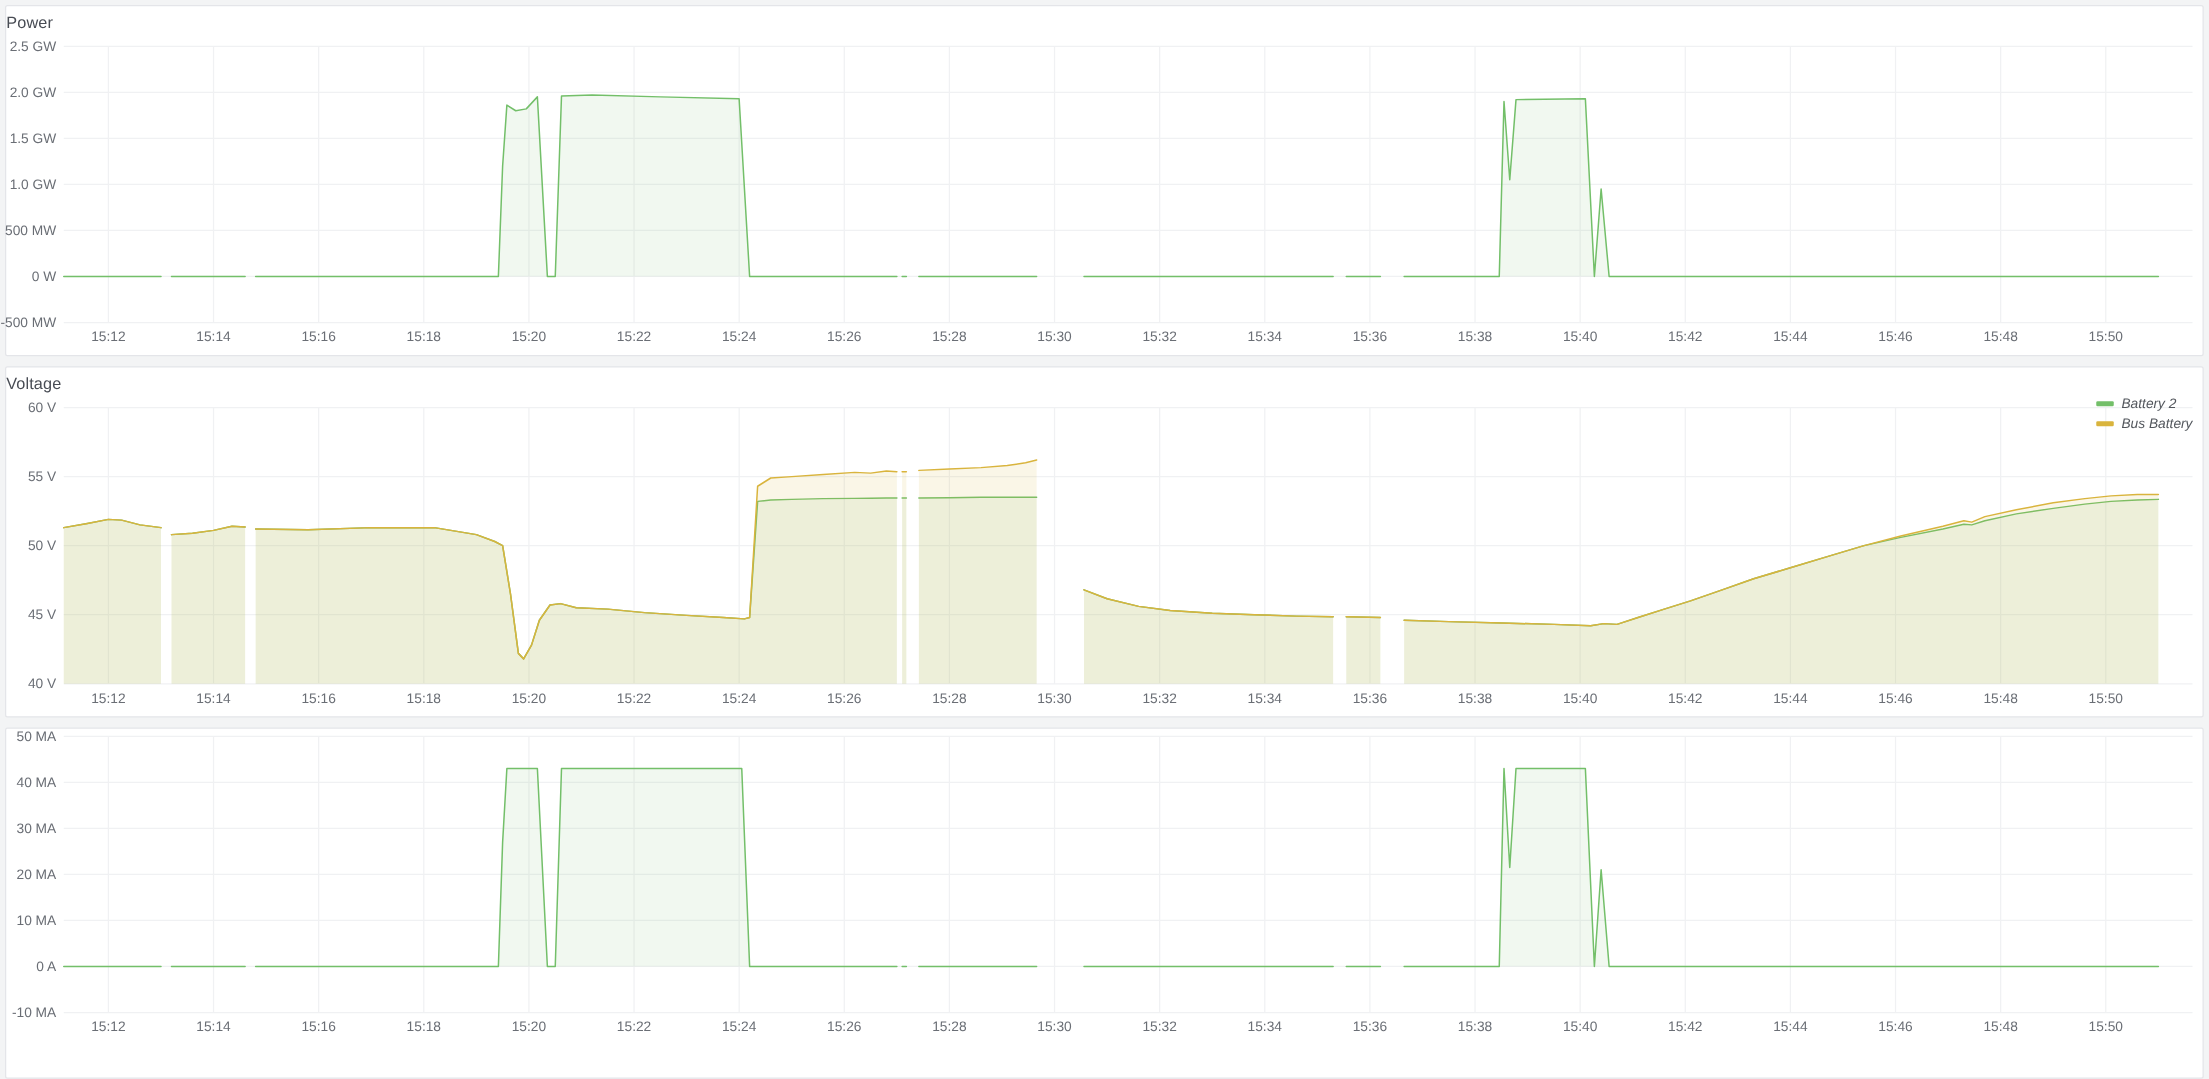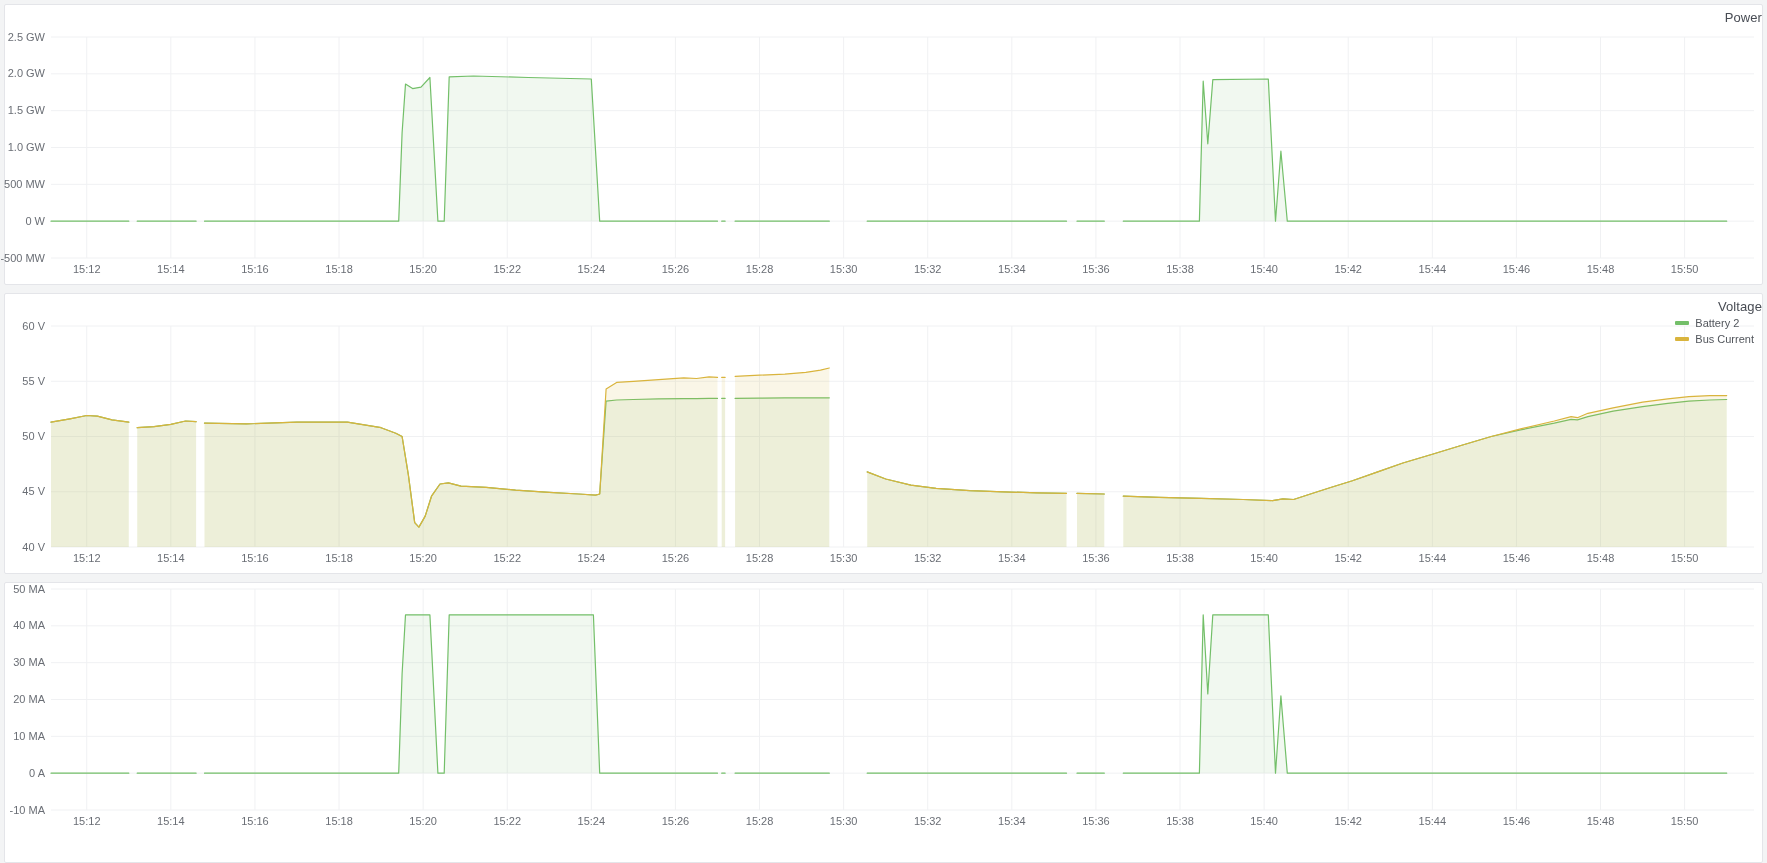--- a/index.html
+++ b/index.html
@@ -10,31 +10,31 @@
     overflow:hidden;
   }
   .panel{
     position:absolute;left:4px;width:1757px;height:279px;
     background:#ffffff;border:1px solid #e4e5e9;border-radius:2px;
   }
   #panel-power{top:4px;}
   #panel-voltage{top:293px;}
   #panel-current{top:582px;}
   .panel-title{
-    margin:0;height:26px;line-height:26px;text-align:right;
+    margin:0;height:26px;line-height:26px;text-align:left;
     font-size:13px;font-weight:500;color:#484c54;letter-spacing:.1px;
   }
   svg.chart{display:block;width:100%;height:251px;overflow:visible;}
   .legend{
     position:absolute;top:22px;right:8px;z-index:2;
     display:flex;flex-direction:column;gap:2px;align-items:flex-start;
   }
   .legend-item{display:flex;align-items:center;cursor:pointer;}
   .legend-swatch{display:inline-block;width:14px;height:4px;border-radius:1px;margin-right:6px;}
-  .legend-label{font-size:11px;color:#52565c;line-height:14px;}
+  .legend-label{font-size:11px;color:#52565c;line-height:14px;font-style:italic;}
   .grid-line{stroke:#f0f1f3;stroke-width:1;}
   .tick-label{font-size:11px;fill:#6a6e75;}
 </style>
 </head>
 <body>
 
 <section class="panel" id="panel-power">
   <h2 class="panel-title">Power</h2>
   <svg class="chart">
       <line x1="46" y1="6" x2="1749" y2="6" class="grid-line"></line>
@@ -112,21 +112,21 @@
 
 <section class="panel" id="panel-voltage">
   <h2 class="panel-title">Voltage</h2>
   <div class="legend">
     <div class="legend-item">
       <span class="legend-swatch" style="background-color: rgb(115, 191, 105);"></span>
       <span class="legend-label">Battery 2</span>
     </div>
     <div class="legend-item">
       <span class="legend-swatch" style="background-color: rgb(217, 180, 61);"></span>
-      <span class="legend-label">Bus Current</span>
+      <span class="legend-label">Bus Battery</span>
     </div>
   </div>
   <svg class="chart">
       <line x1="46" y1="6" x2="1749" y2="6" class="grid-line"></line>
       <text x="40" y="9.5" text-anchor="end" class="tick-label">60 V</text>
       <line x1="46" y1="61.25" x2="1749" y2="61.25" class="grid-line"></line>
       <text x="40" y="64.75" text-anchor="end" class="tick-label">55 V</text>
       <line x1="46" y1="116.5" x2="1749" y2="116.5" class="grid-line"></line>
       <text x="40" y="120" text-anchor="end" class="tick-label">50 V</text>
       <line x1="46" y1="171.75" x2="1749" y2="171.75" class="grid-line"></line>

